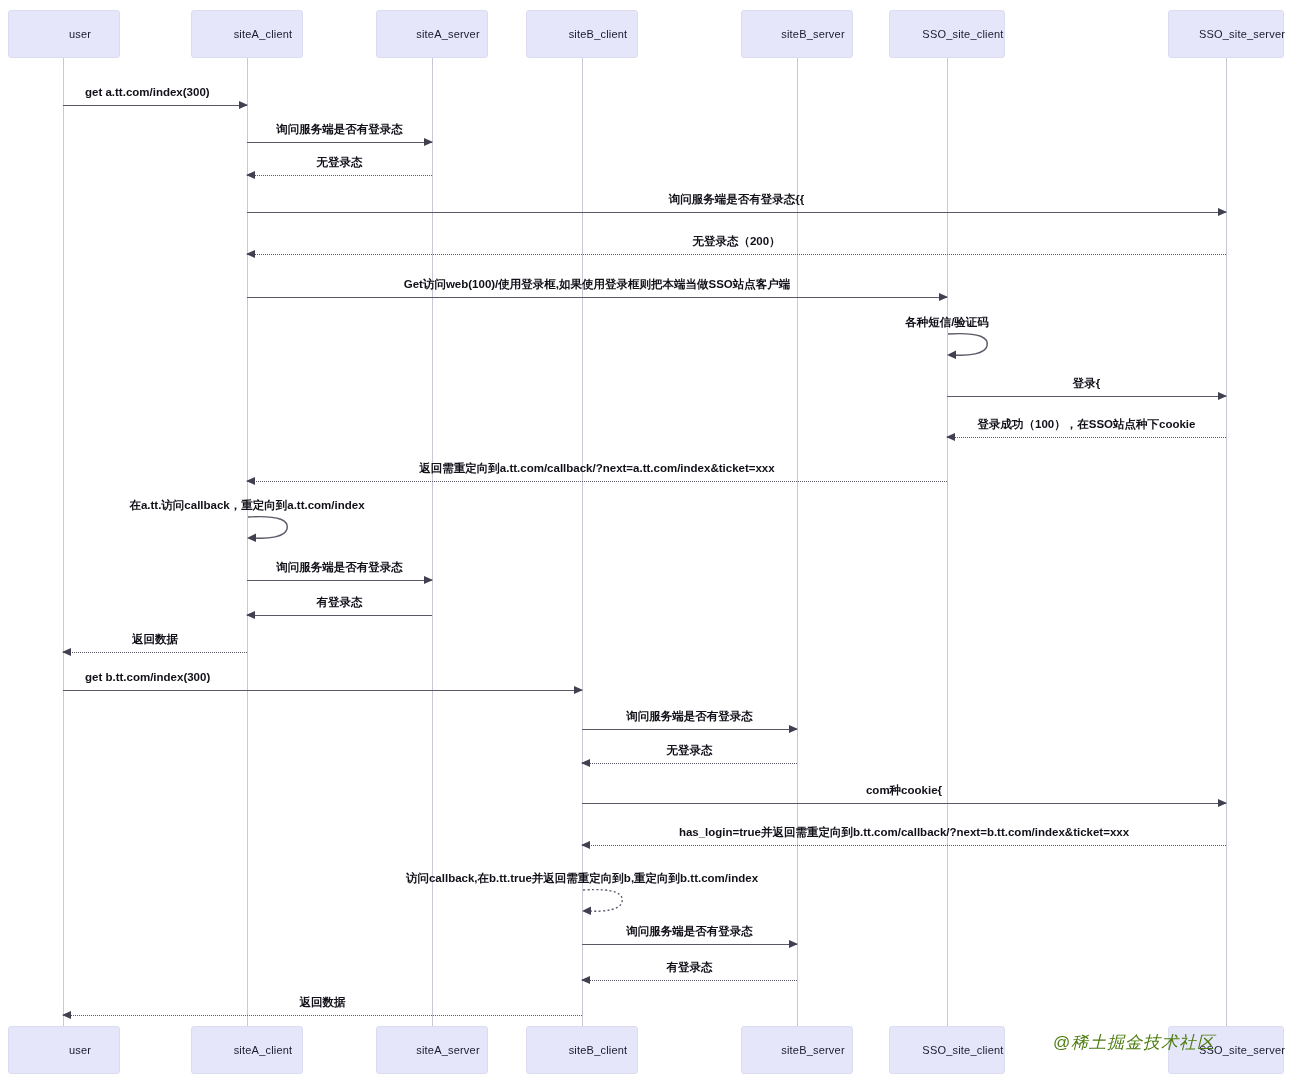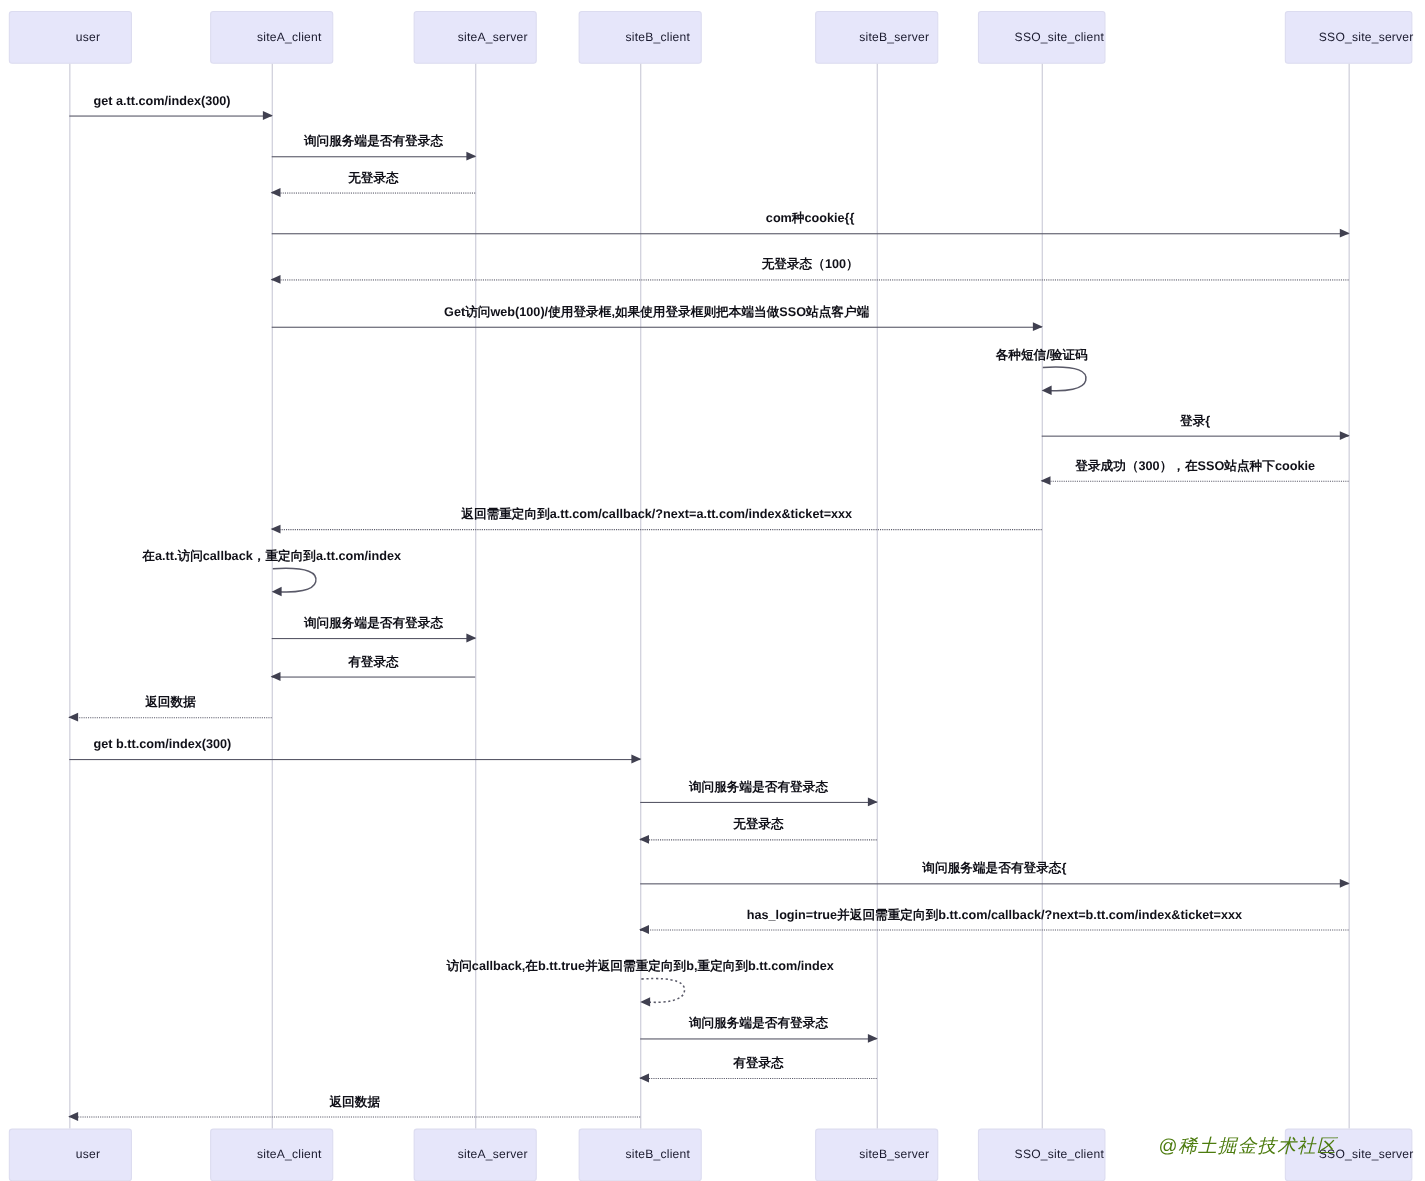--- a/index.html
+++ b/index.html
@@ -155,41 +155,41 @@
         <div class="caption">询问服务端是否有登录态</div>
       </div>
       <div class="msg dotted left" style="left: 247px; width: 185px; top: 175px;">
         <div class="line"></div>
         <div class="head"></div>
         <div class="caption">无登录态</div>
       </div>
       <div class="msg right" style="left: 247px; width: 979px; top: 212px;">
         <div class="line"></div>
         <div class="head"></div>
-        <div class="caption">com种cookie{{</div>
+        <div class="caption">询问服务端是否有登录态{{</div>
       </div>
       <div class="msg dotted left" style="left: 247px; width: 979px; top: 254px;">
         <div class="line"></div>
         <div class="head"></div>
-        <div class="caption">无登录态（100）</div>
+        <div class="caption">无登录态（200）</div>
       </div>
       <div class="msg right" style="left: 247px; width: 700px; top: 297px;">
         <div class="line"></div>
         <div class="head"></div>
         <div class="caption">Get访问web(100)/使用登录框,如果使用登录框则把本端当做SSO站点客户端</div>
       </div>
       <div class="msg right" style="left: 947px; width: 279px; top: 396px;">
         <div class="line"></div>
         <div class="head"></div>
         <div class="caption">登录{</div>
       </div>
       <div class="msg dotted left" style="left: 947px; width: 279px; top: 437px;">
         <div class="line"></div>
         <div class="head"></div>
-        <div class="caption">登录成功（300），在SSO站点种下cookie</div>
+        <div class="caption">登录成功（100），在SSO站点种下cookie</div>
       </div>
       <div class="msg dotted left" style="left: 247px; width: 700px; top: 481px;">
         <div class="line"></div>
         <div class="head"></div>
         <div class="caption">返回需重定向到a.tt.com/callback/?next=a.tt.com/index&amp;ticket=xxx</div>
       </div>
       <div class="msg right" style="left: 247px; width: 185px; top: 580px;">
         <div class="line"></div>
         <div class="head"></div>
         <div class="caption">询问服务端是否有登录态</div>
@@ -215,21 +215,21 @@
         <div class="caption">询问服务端是否有登录态</div>
       </div>
       <div class="msg dotted left" style="left: 582px; width: 215px; top: 763px;">
         <div class="line"></div>
         <div class="head"></div>
         <div class="caption">无登录态</div>
       </div>
       <div class="msg right" style="left: 582px; width: 644px; top: 803px;">
         <div class="line"></div>
         <div class="head"></div>
-        <div class="caption">询问服务端是否有登录态{</div>
+        <div class="caption">com种cookie{</div>
       </div>
       <div class="msg dotted left" style="left: 582px; width: 644px; top: 845px;">
         <div class="line"></div>
         <div class="head"></div>
         <div class="caption">has_login=true并返回需重定向到b.tt.com/callback/?next=b.tt.com/index&amp;ticket=xxx</div>
       </div>
       <div class="msg right" style="left: 582px; width: 215px; top: 944px;">
         <div class="line"></div>
         <div class="head"></div>
         <div class="caption">询问服务端是否有登录态</div>

